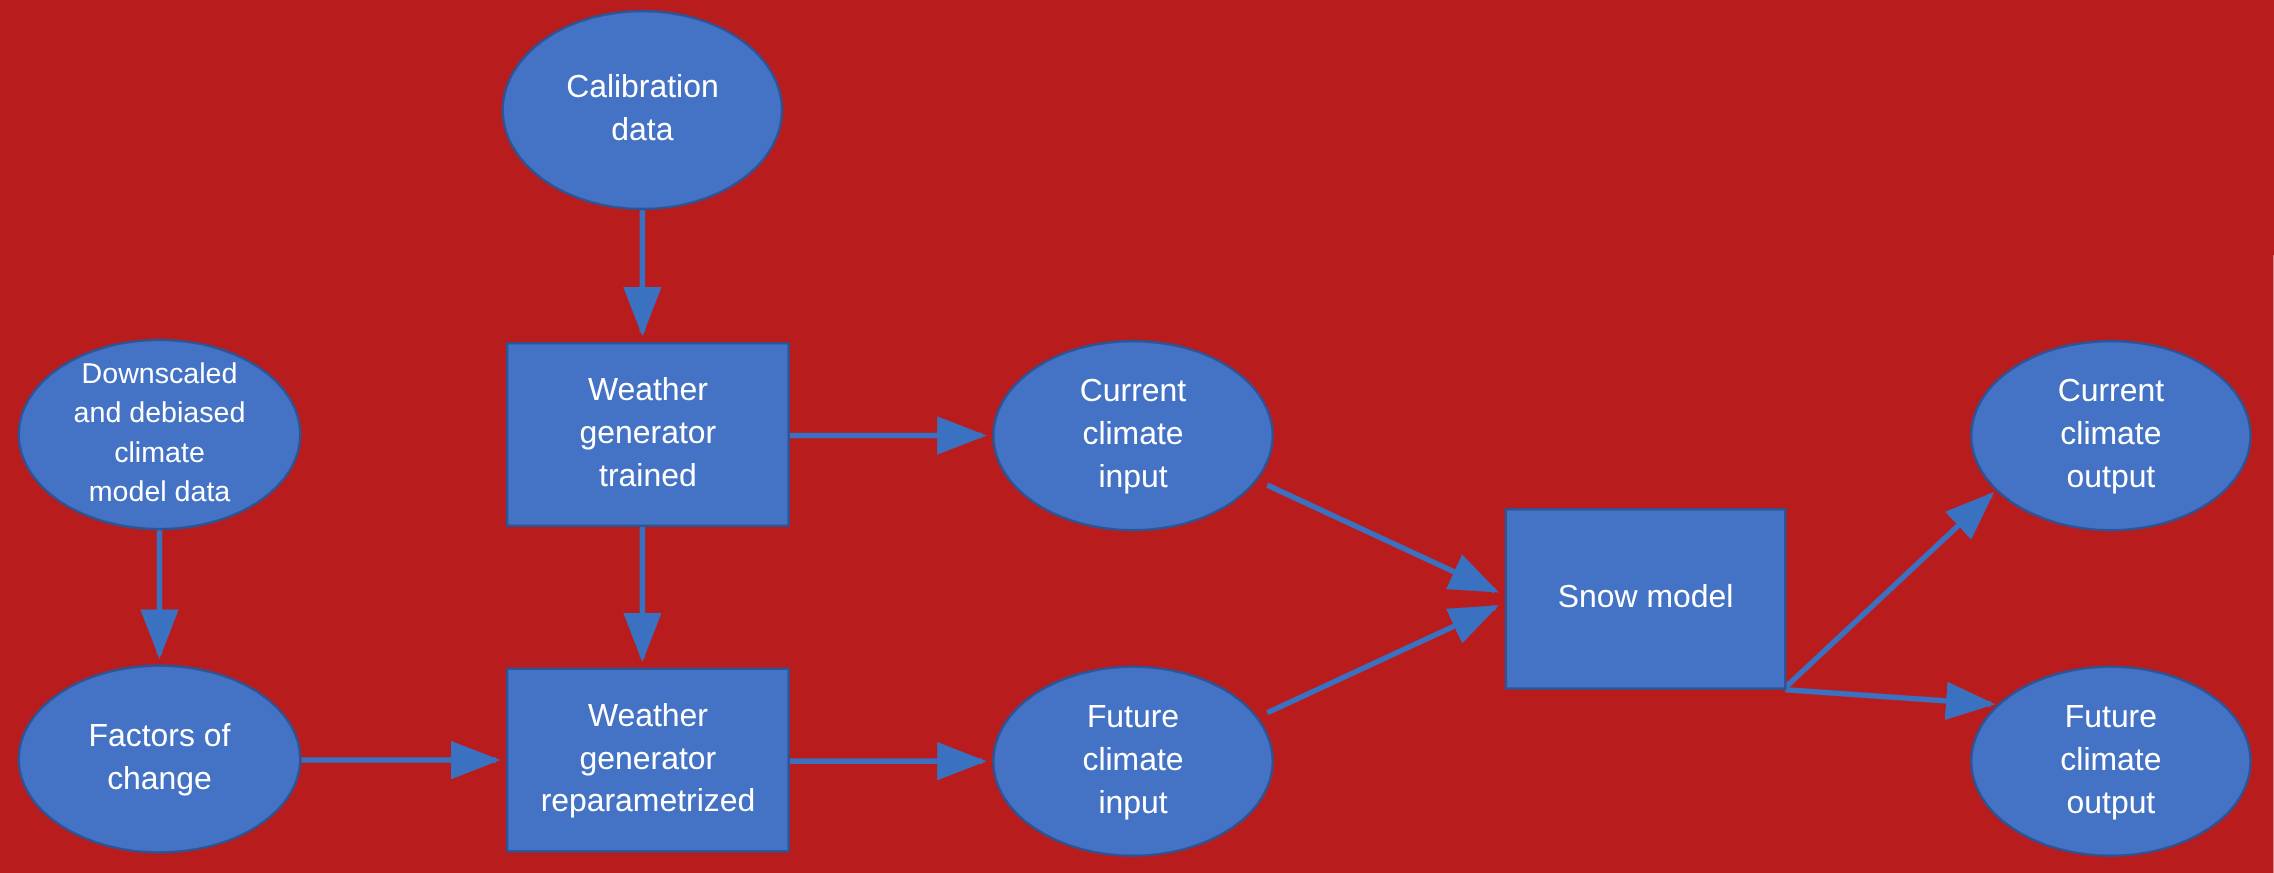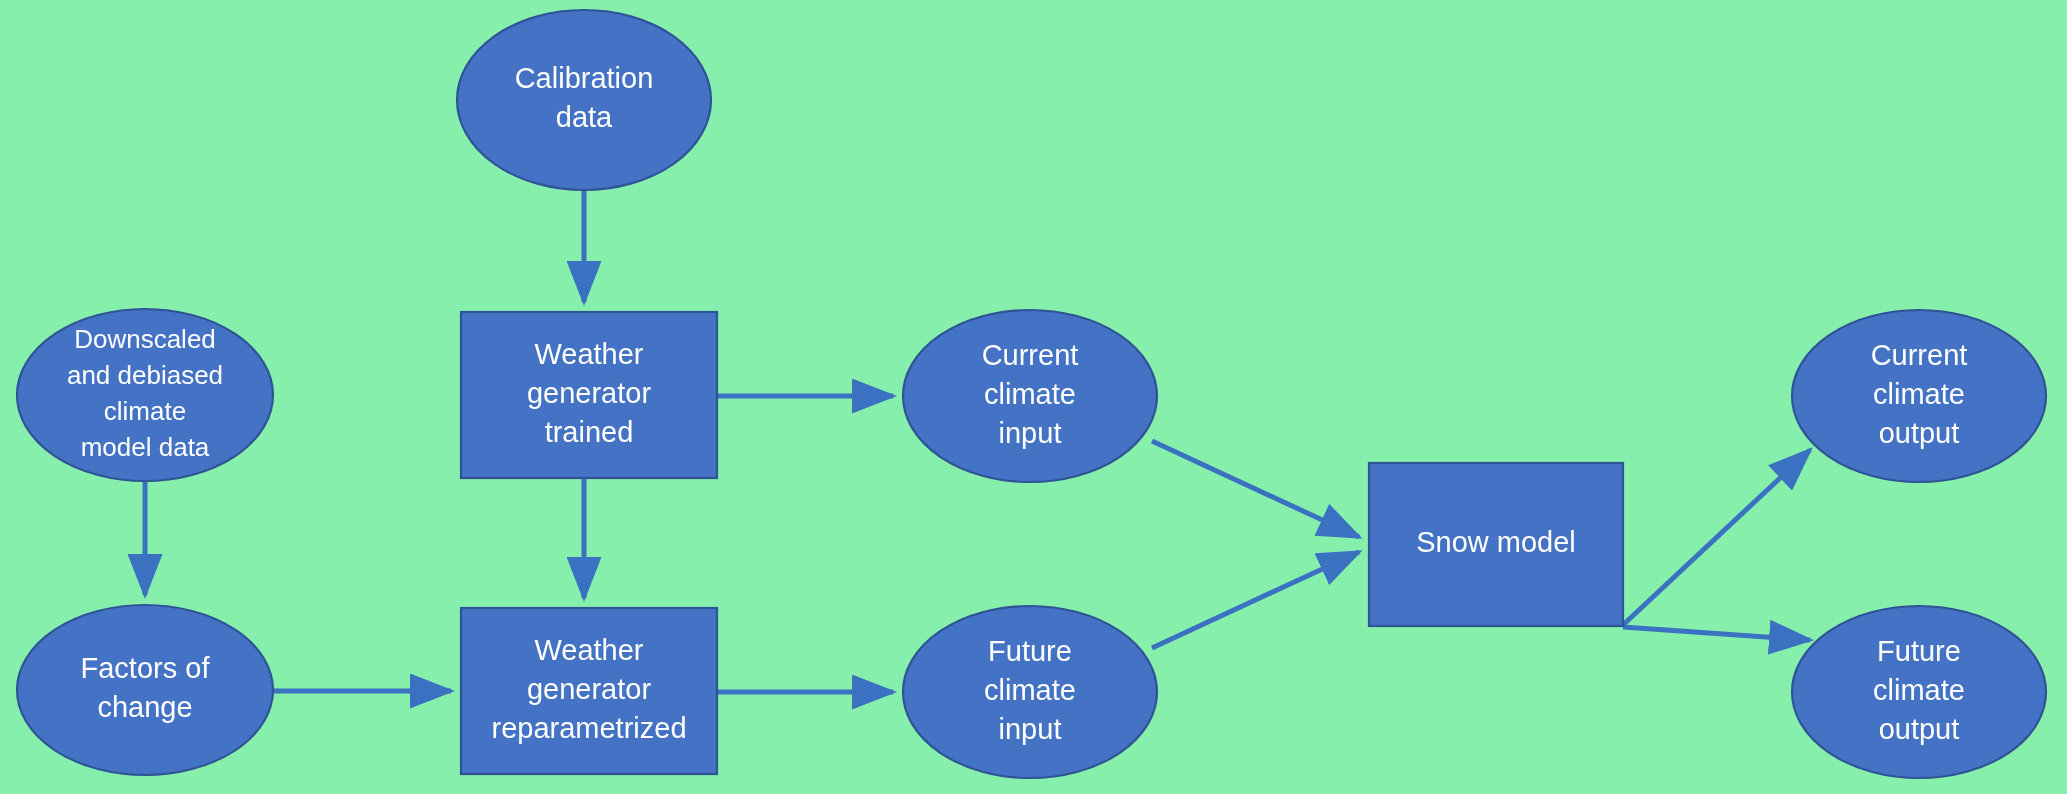--- a/index.html
+++ b/index.html
@@ -10,21 +10,21 @@
   body {
     width: 2067px;
     height: 794px;
     overflow: hidden;
     font-family: "Liberation Sans", sans-serif;
   }
   #canvas-wrap {
     position: relative;
     width: 2067px;
     height: 794px;
-    background: #86efac;
+    background: #b91c1c;
   }
   svg#flowchart {
     display: block;
     width: 2067px;
     height: 794px;
   }
   .node-shape {
     fill: #4472C4;
     stroke: #2E5496;
     stroke-width: 2.2;

